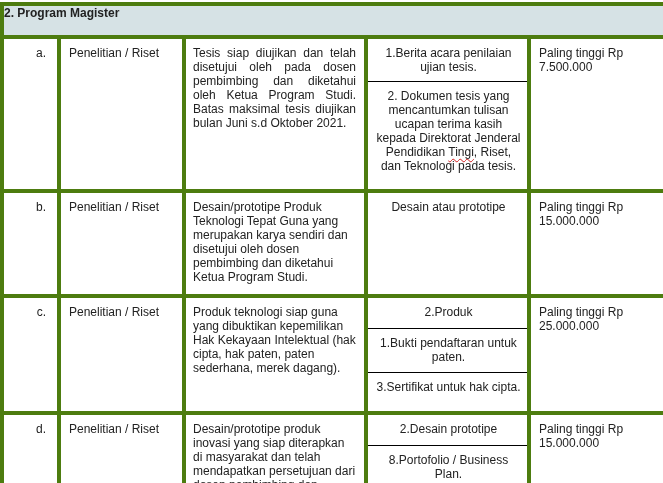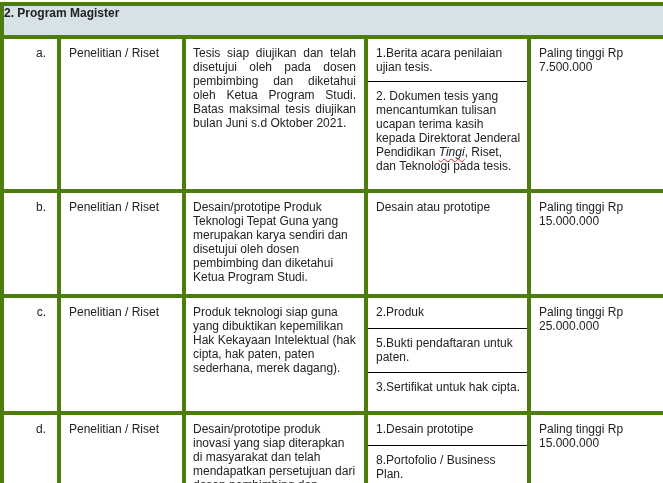--- a/index.html
+++ b/index.html
@@ -29,27 +29,27 @@
     }
     .c-letter { text-align: right; padding: 7px 11px 0 0 !important; }
     .c-cat { padding: 7px 0 0 8px !important; }
     .c-desc { padding: 7px 8px 0 7px !important; margin-left: 6px; }
     .c-desc.justify { text-align: justify; }
     .c-amount { padding: 7px 8px 0 8px !important; }
     .c-docs { padding: 0 !important; }
     .sub {
       padding: 7px 6px 5px 8px;
       border-bottom: 1px solid #000000;
+      text-align: center;
     }
     .sub:last-child { border-bottom: none; }
     .spell {
       text-decoration: underline wavy #d42020;
       text-decoration-thickness: 1px;
       text-underline-offset: 2px;
-      font-style: italic;
     }
     .row-a td { height: 143px; }
     .row-b td { height: 94px; }
     .row-c td { height: 106px; }
     .row-d td { height: 100px; }
   </style>
 </head>
 <body>
 
 <table class="doc">
@@ -85,30 +85,30 @@
       </td>
       <td class="c-amount">Paling tinggi Rp 15.000.000</td>
     </tr>
 
     <tr class="row-c">
       <td class="c-letter">c.</td>
       <td class="c-cat">Penelitian / Riset</td>
       <td class="c-desc">Produk teknologi siap guna yang dibuktikan kepemilikan Hak Kekayaan Intelektual (hak cipta, hak paten, paten sederhana, merek dagang).</td>
       <td class="c-docs">
         <div class="sub" style="height:18px">2.Produk</div>
-        <div class="sub" style="height:31px">5.Bukti pendaftaran untuk paten.</div>
+        <div class="sub" style="height:31px">1.Bukti pendaftaran untuk paten.</div>
         <div class="sub">3.Sertifikat untuk hak cipta.</div>
       </td>
       <td class="c-amount">Paling tinggi Rp 25.000.000</td>
     </tr>
 
     <tr class="row-d">
       <td class="c-letter">d.</td>
       <td class="c-cat">Penelitian / Riset</td>
       <td class="c-desc">Desain/prototipe produk inovasi yang siap diterapkan di masyarakat dan telah mendapatkan persetujuan dari dosen pembimbing dan diketahui Ketua Program Studi.</td>
       <td class="c-docs">
-        <div class="sub" style="height:18px">1.Desain prototipe</div>
+        <div class="sub" style="height:18px">2.Desain prototipe</div>
         <div class="sub">8.Portofolio / Business Plan.</div>
       </td>
       <td class="c-amount">Paling tinggi Rp 15.000.000</td>
     </tr>
   </tbody>
 </table>
 
 </body></html>

